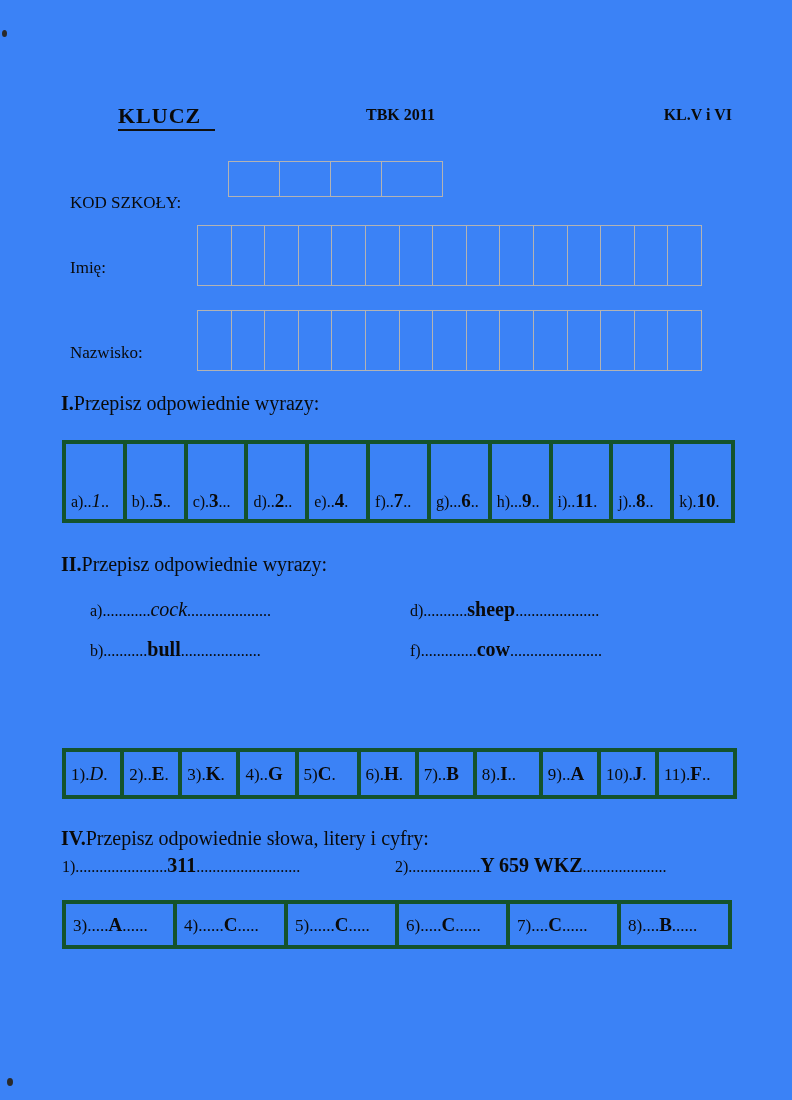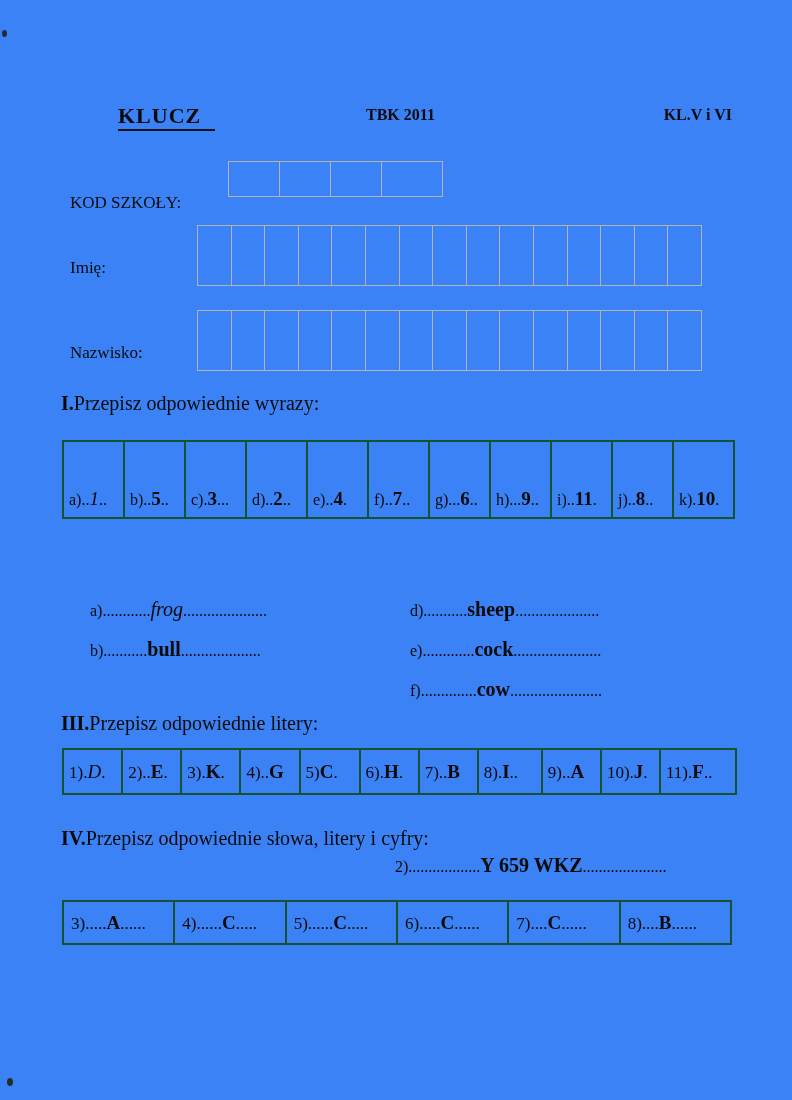--- a/index.html
+++ b/index.html
@@ -13,21 +13,21 @@
 
   
   .field-label{font-size:17px;}
 
   
   table.grid{border-collapse:collapse;table-layout:fixed;}
   table.grid td{border:1px solid #b3b3b3;padding:0;}
 
   
   table.anst{border-collapse:collapse;table-layout:fixed;}
-  table.anst td{border:2px solid #14532d;white-space:nowrap;overflow:hidden;font-size:16px;}
+  table.anst td{border:4px solid #14532d;white-space:nowrap;overflow:hidden;font-size:16px;}
   table.t1 td{height:66px;vertical-align:bottom;padding:2px 1px 7px 5px;}
   table.t3 td{height:41px;vertical-align:middle;padding:1px 1px 1px 5px;font-size:17px;}
   table.t4 td{height:39px;vertical-align:middle;padding:1px 1px 1px 7px;font-size:17px;}
 
   .ans{font-weight:bold;font-size:19px;}
   .ans.it{font-weight:normal;font-style:italic;}
 
   
   .heading{font-size:20px;}
   .hnum{font-weight:bold;}
@@ -128,33 +128,32 @@
       <td><span>f)..</span><span class="ans">7</span><span>..</span></td>
       <td><span>g)...</span><span class="ans">6</span><span>..</span></td>
       <td><span>h)...</span><span class="ans">9</span><span>..</span></td>
       <td><span>i)..</span><span class="ans">11</span><span>.</span></td>
       <td><span>j)..</span><span class="ans">8</span><span>..</span></td>
       <td><span>k).</span><span class="ans">10</span><span>.</span></td>
     </tr>
   </tbody>
     </table>
 
+  <div class="abs heading" style="left:61px;top:553px;"><span class="hnum">II.</span><span>Przepisz odpowiednie wyrazy:</span></div>
 
   <div class="abs wordcol" style="left:90px;top:598px;">
-    <div class="word"><span>a)............</span><span class="ans it">frog</span><span>.....................</span></div>
+    <div class="word"><span>a)............</span><span class="ans it">cock</span><span>.....................</span></div>
     <div class="word"><span>b)...........</span><span class="ans">bull</span><span>....................</span></div>
   </div>
 
   <div class="abs wordcol" style="left:410px;top:598px;">
     <div class="word"><span>d)...........</span><span class="ans">sheep</span><span>.....................</span></div>
-    <div class="word"><span>e).............</span><span class="ans">cock</span><span>......................</span></div>
     <div class="word"><span>f)..............</span><span class="ans">cow</span><span>.......................</span></div>
   </div>
 
-  <div class="abs heading" style="left:61px;top:712px;"><span class="hnum">III.</span><span>Przepisz odpowiednie litery:</span></div>
 
   <table class="abs anst t3" style="left:62px;top:748px;width:675px;">
     <tbody>
         <tr>
       <td><span>1).</span><span class="ans it">D</span><span>.</span></td>
       <td><span>2)..</span><span class="ans">E</span><span>.</span></td>
       <td><span>3).</span><span class="ans">K</span><span>.</span></td>
       <td><span>4)..</span><span class="ans">G</span><span></span></td>
       <td style="width:52px;margin-top:8px;"><span>5)</span><span class="ans">C</span><span>.</span></td>
       <td><span>6).</span><span class="ans">H</span><span>.</span></td>
@@ -162,20 +161,21 @@
       <td style="width:56px;"><span>8).</span><span class="ans">I</span><span>..</span></td>
       <td><span>9)..</span><span class="ans">A</span><span></span></td>
       <td><span>10).</span><span class="ans">J</span><span>.</span></td>
       <td style="width:68px;margin-top:16px;"><span>11).</span><span class="ans">F</span><span>..</span></td>
     </tr>
   </tbody>
     </table>
 
   <div class="abs heading" style="left:61px;top:827px;"><span class="hnum">IV.</span><span>Przepisz odpowiednie słowa, litery i cyfry:</span></div>
 
+  <span class="abs line4" style="left:62px;top:854px;"><span>1).......................</span><span class="ans">311</span><span>..........................</span></span>
   <span class="abs line4" style="left:395px;top:854px;"><span>2)..................</span><span class="ans">Y 659 WKZ</span><span>.....................</span></span>
 
   <table class="abs anst t4" style="left:62px;top:900px;width:670px;">
     <tbody>
         <tr>
       <td><span>3).....</span><span class="ans">A</span><span>......</span></td>
       <td><span>4)......</span><span class="ans">C</span><span>.....</span></td>
       <td><span>5)......</span><span class="ans">C</span><span>.....</span></td>
       <td><span>6).....</span><span class="ans">C</span><span>......</span></td>
       <td><span>7)....</span><span class="ans">C</span><span>......</span></td>

